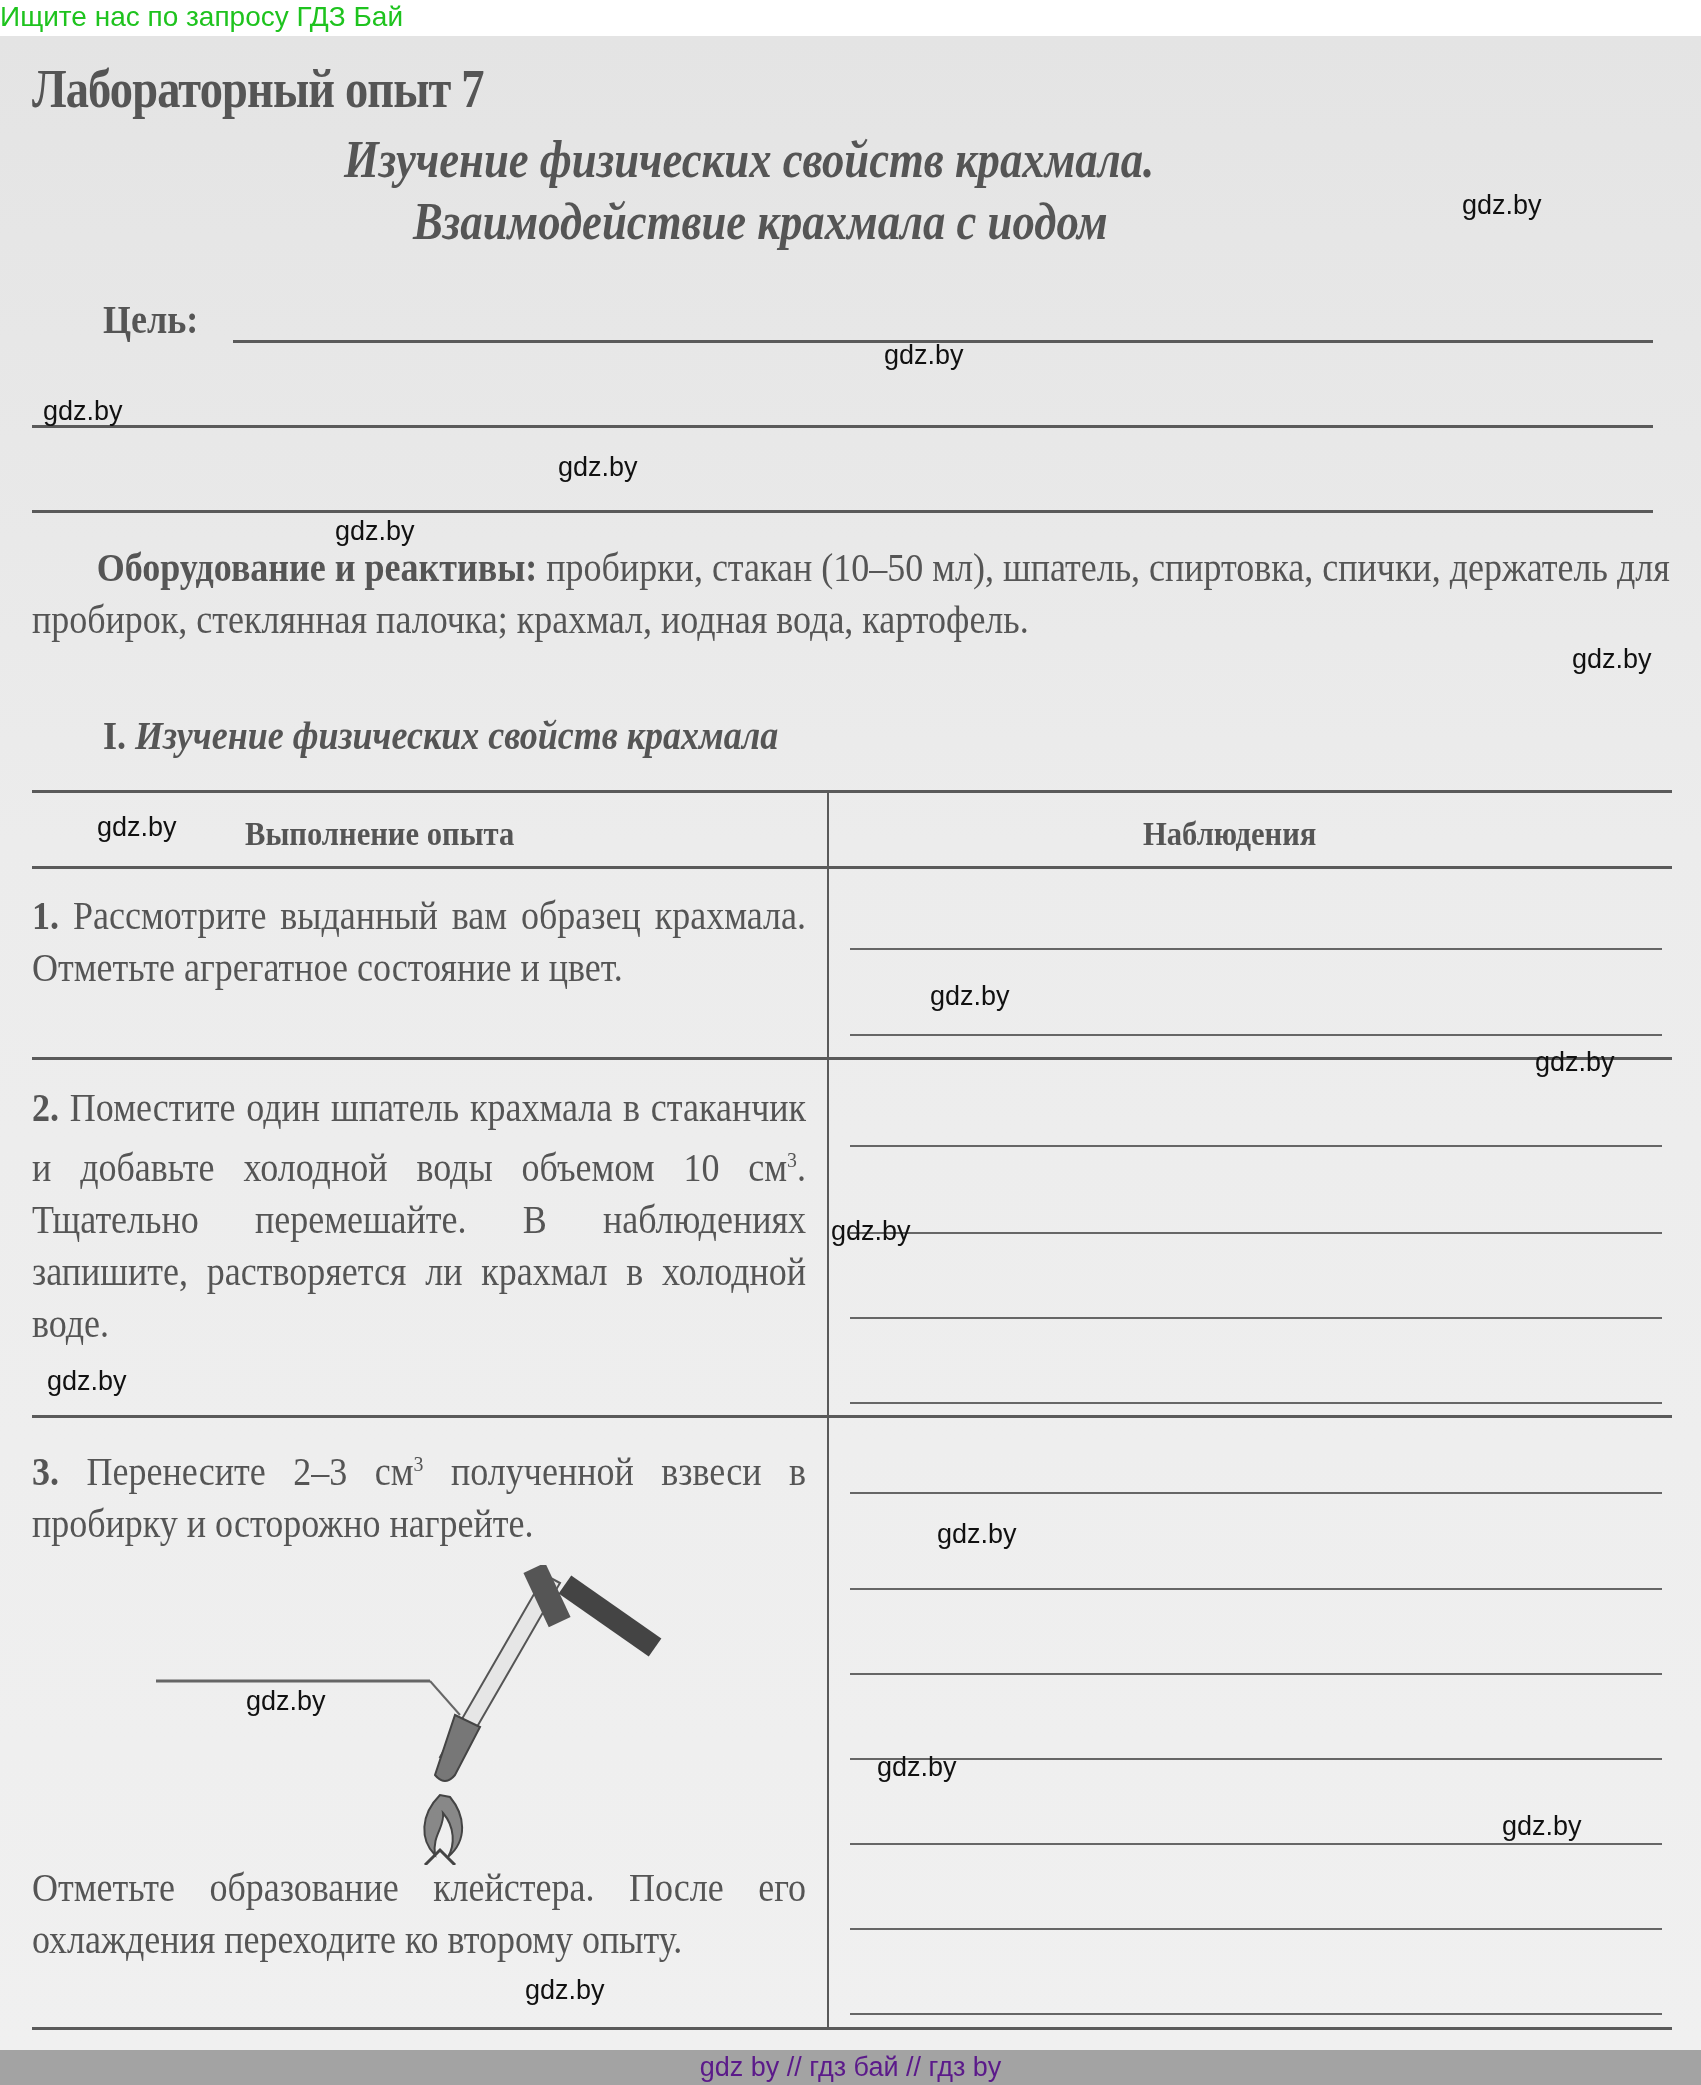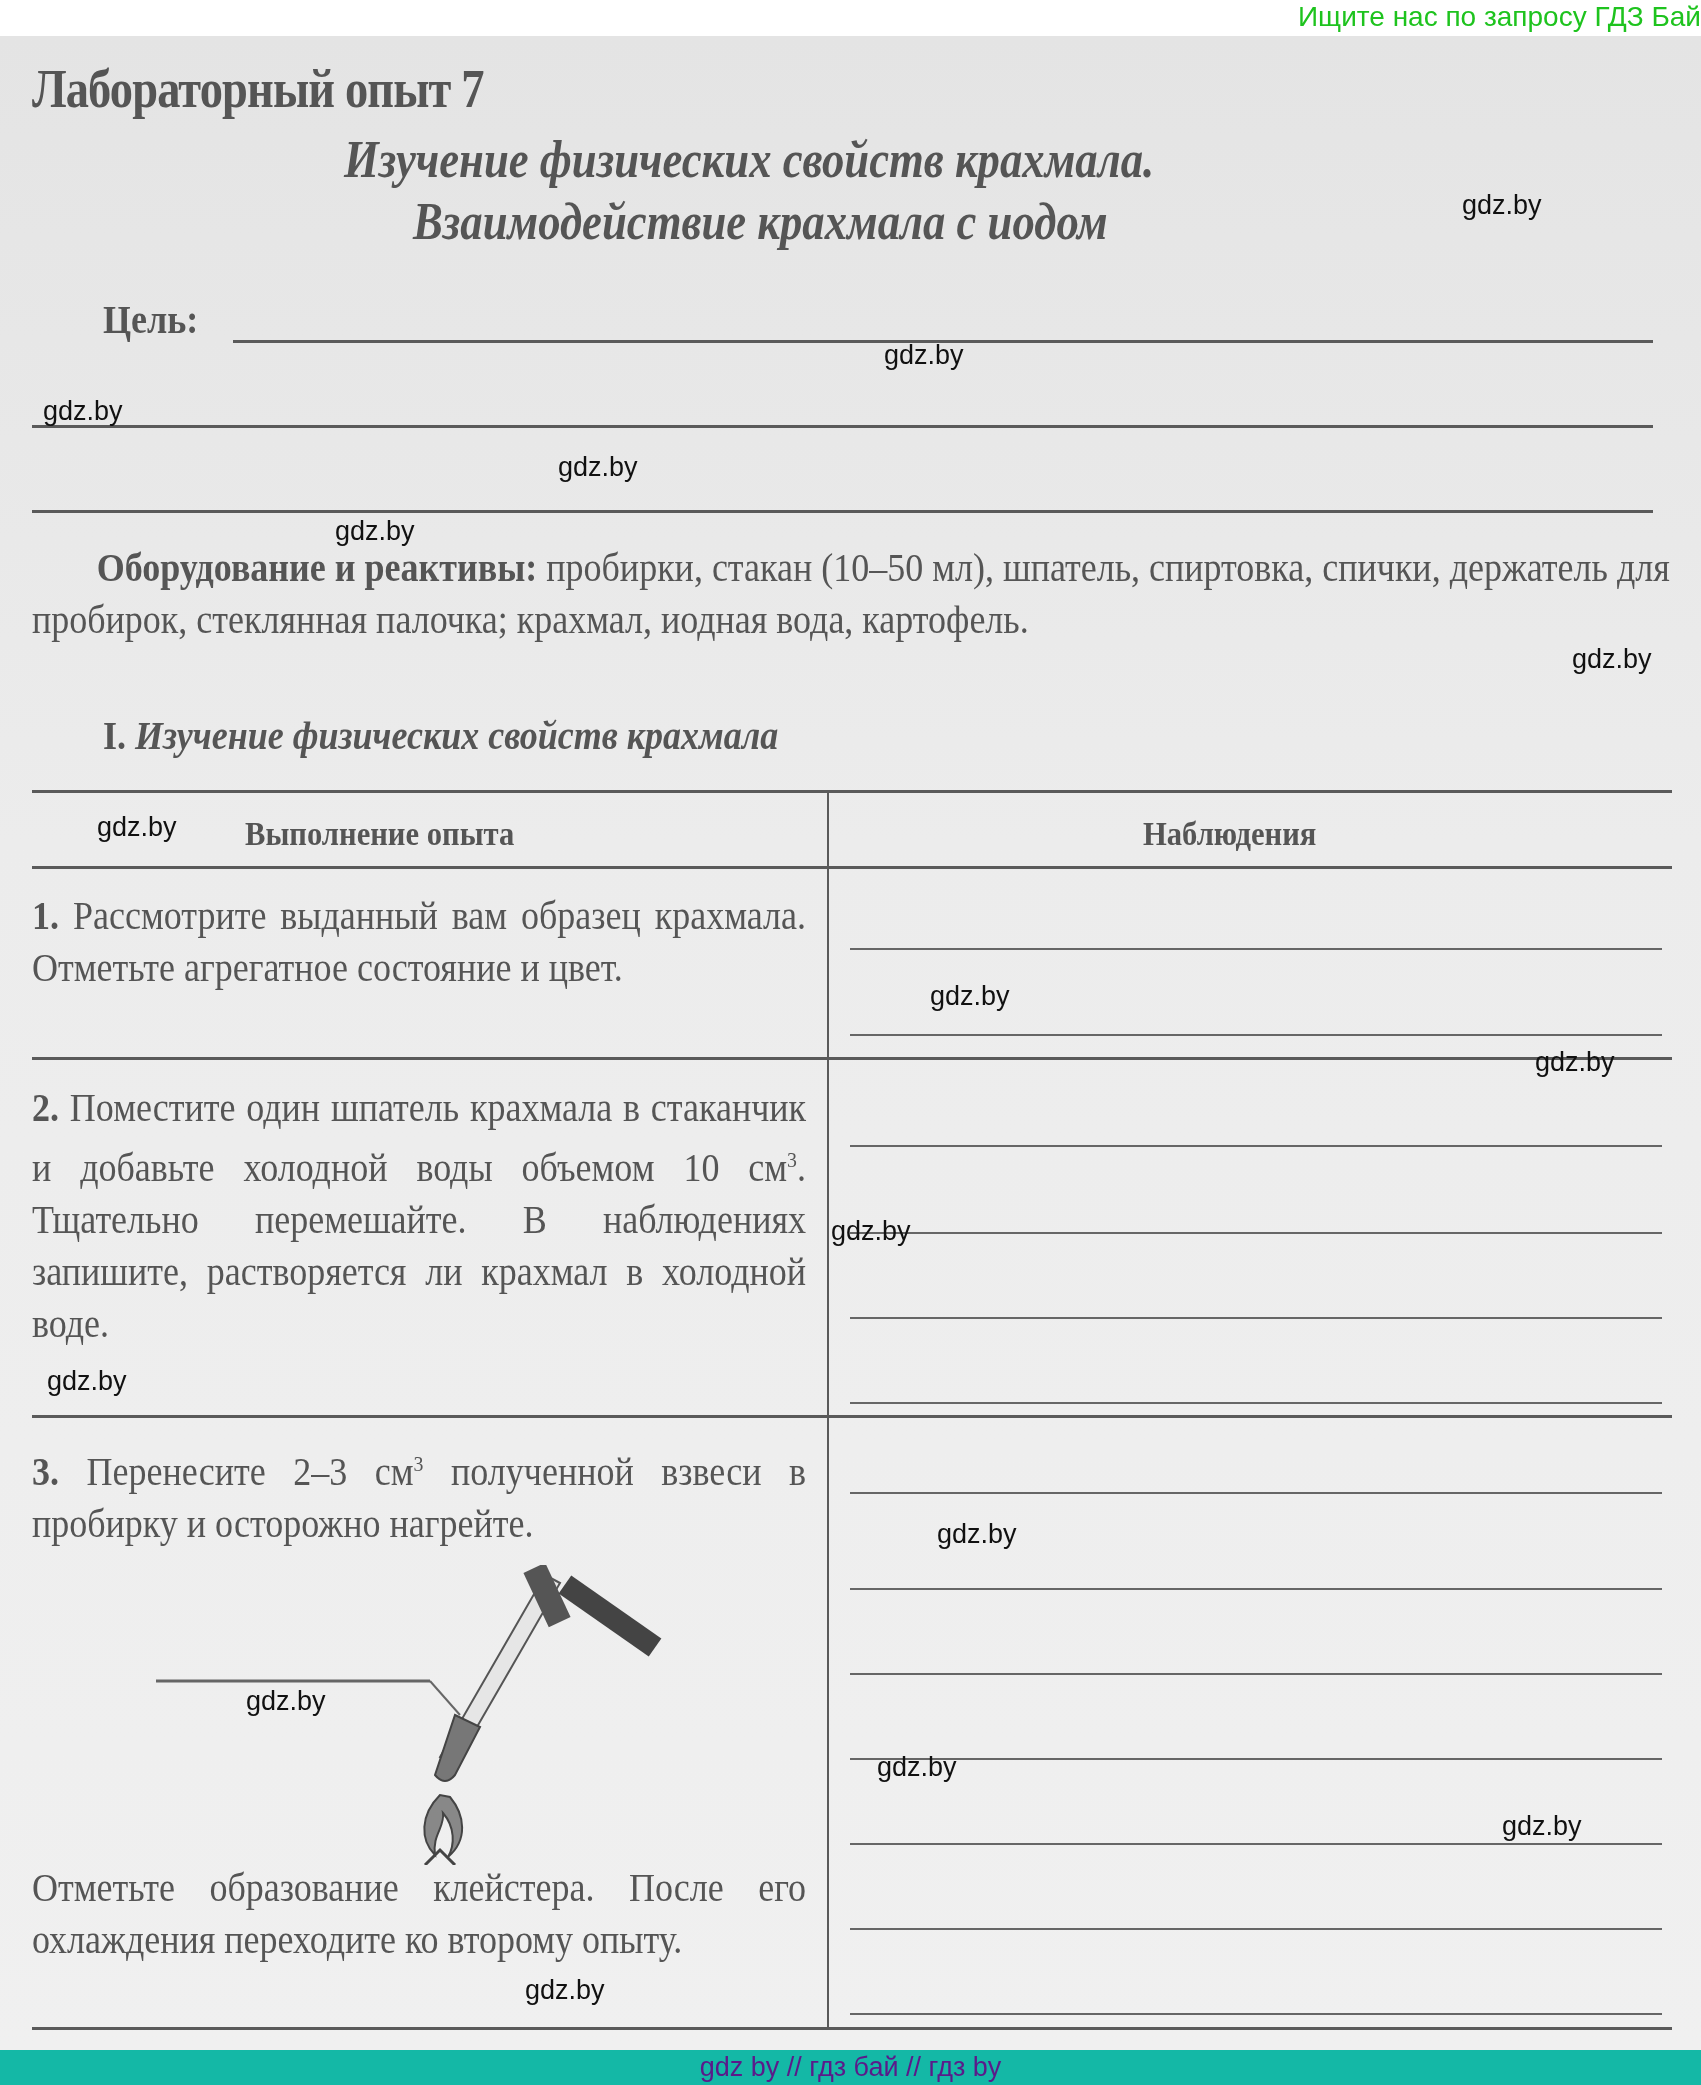--- a/index.html
+++ b/index.html
@@ -4,31 +4,31 @@
 <style>
   html, body { margin: 0; padding: 0; }
   body {
     width: 1701px; height: 2085px; position: relative; overflow: hidden;
     background: #ffffff;
     font-family: "Liberation Serif", "DejaVu Serif", serif;
     color: #4a4a4a;
   }
   .top-banner {
     position: absolute; left: 0; top: 0; width: 1701px; height: 36px;
-    background: #fff; text-align: right;
+    background: #fff; text-align: left;
     font-family: "Liberation Sans", "DejaVu Sans", sans-serif;
     font-size: 28px; color: #1ec31e; line-height: 34px;
   }
   .page {
     position: absolute; left: 0; top: 36px; width: 1701px; height: 2014px;
     background: linear-gradient(180deg, #e4e4e4 0%, #ececec 40%, #f0f0f0 100%);
   }
   .bottom-banner {
     position: absolute; left: 0; top: 2050px; width: 1701px; height: 35px;
-    background: #14b8a6; text-align: center;
+    background: #a3a3a3; text-align: center;
     font-family: "Liberation Sans", "DejaVu Sans", sans-serif;
     font-size: 27px; color: #5b1a8a; line-height: 34px;
   }
   .abs { position: absolute; }
   .lab-title {
     left: 32px; top: 58px; font-size: 54px; font-weight: bold; color: #555;
     letter-spacing: -1px; transform: scaleX(0.86); transform-origin: left;
     white-space: nowrap;
   }
   .subtitle {

